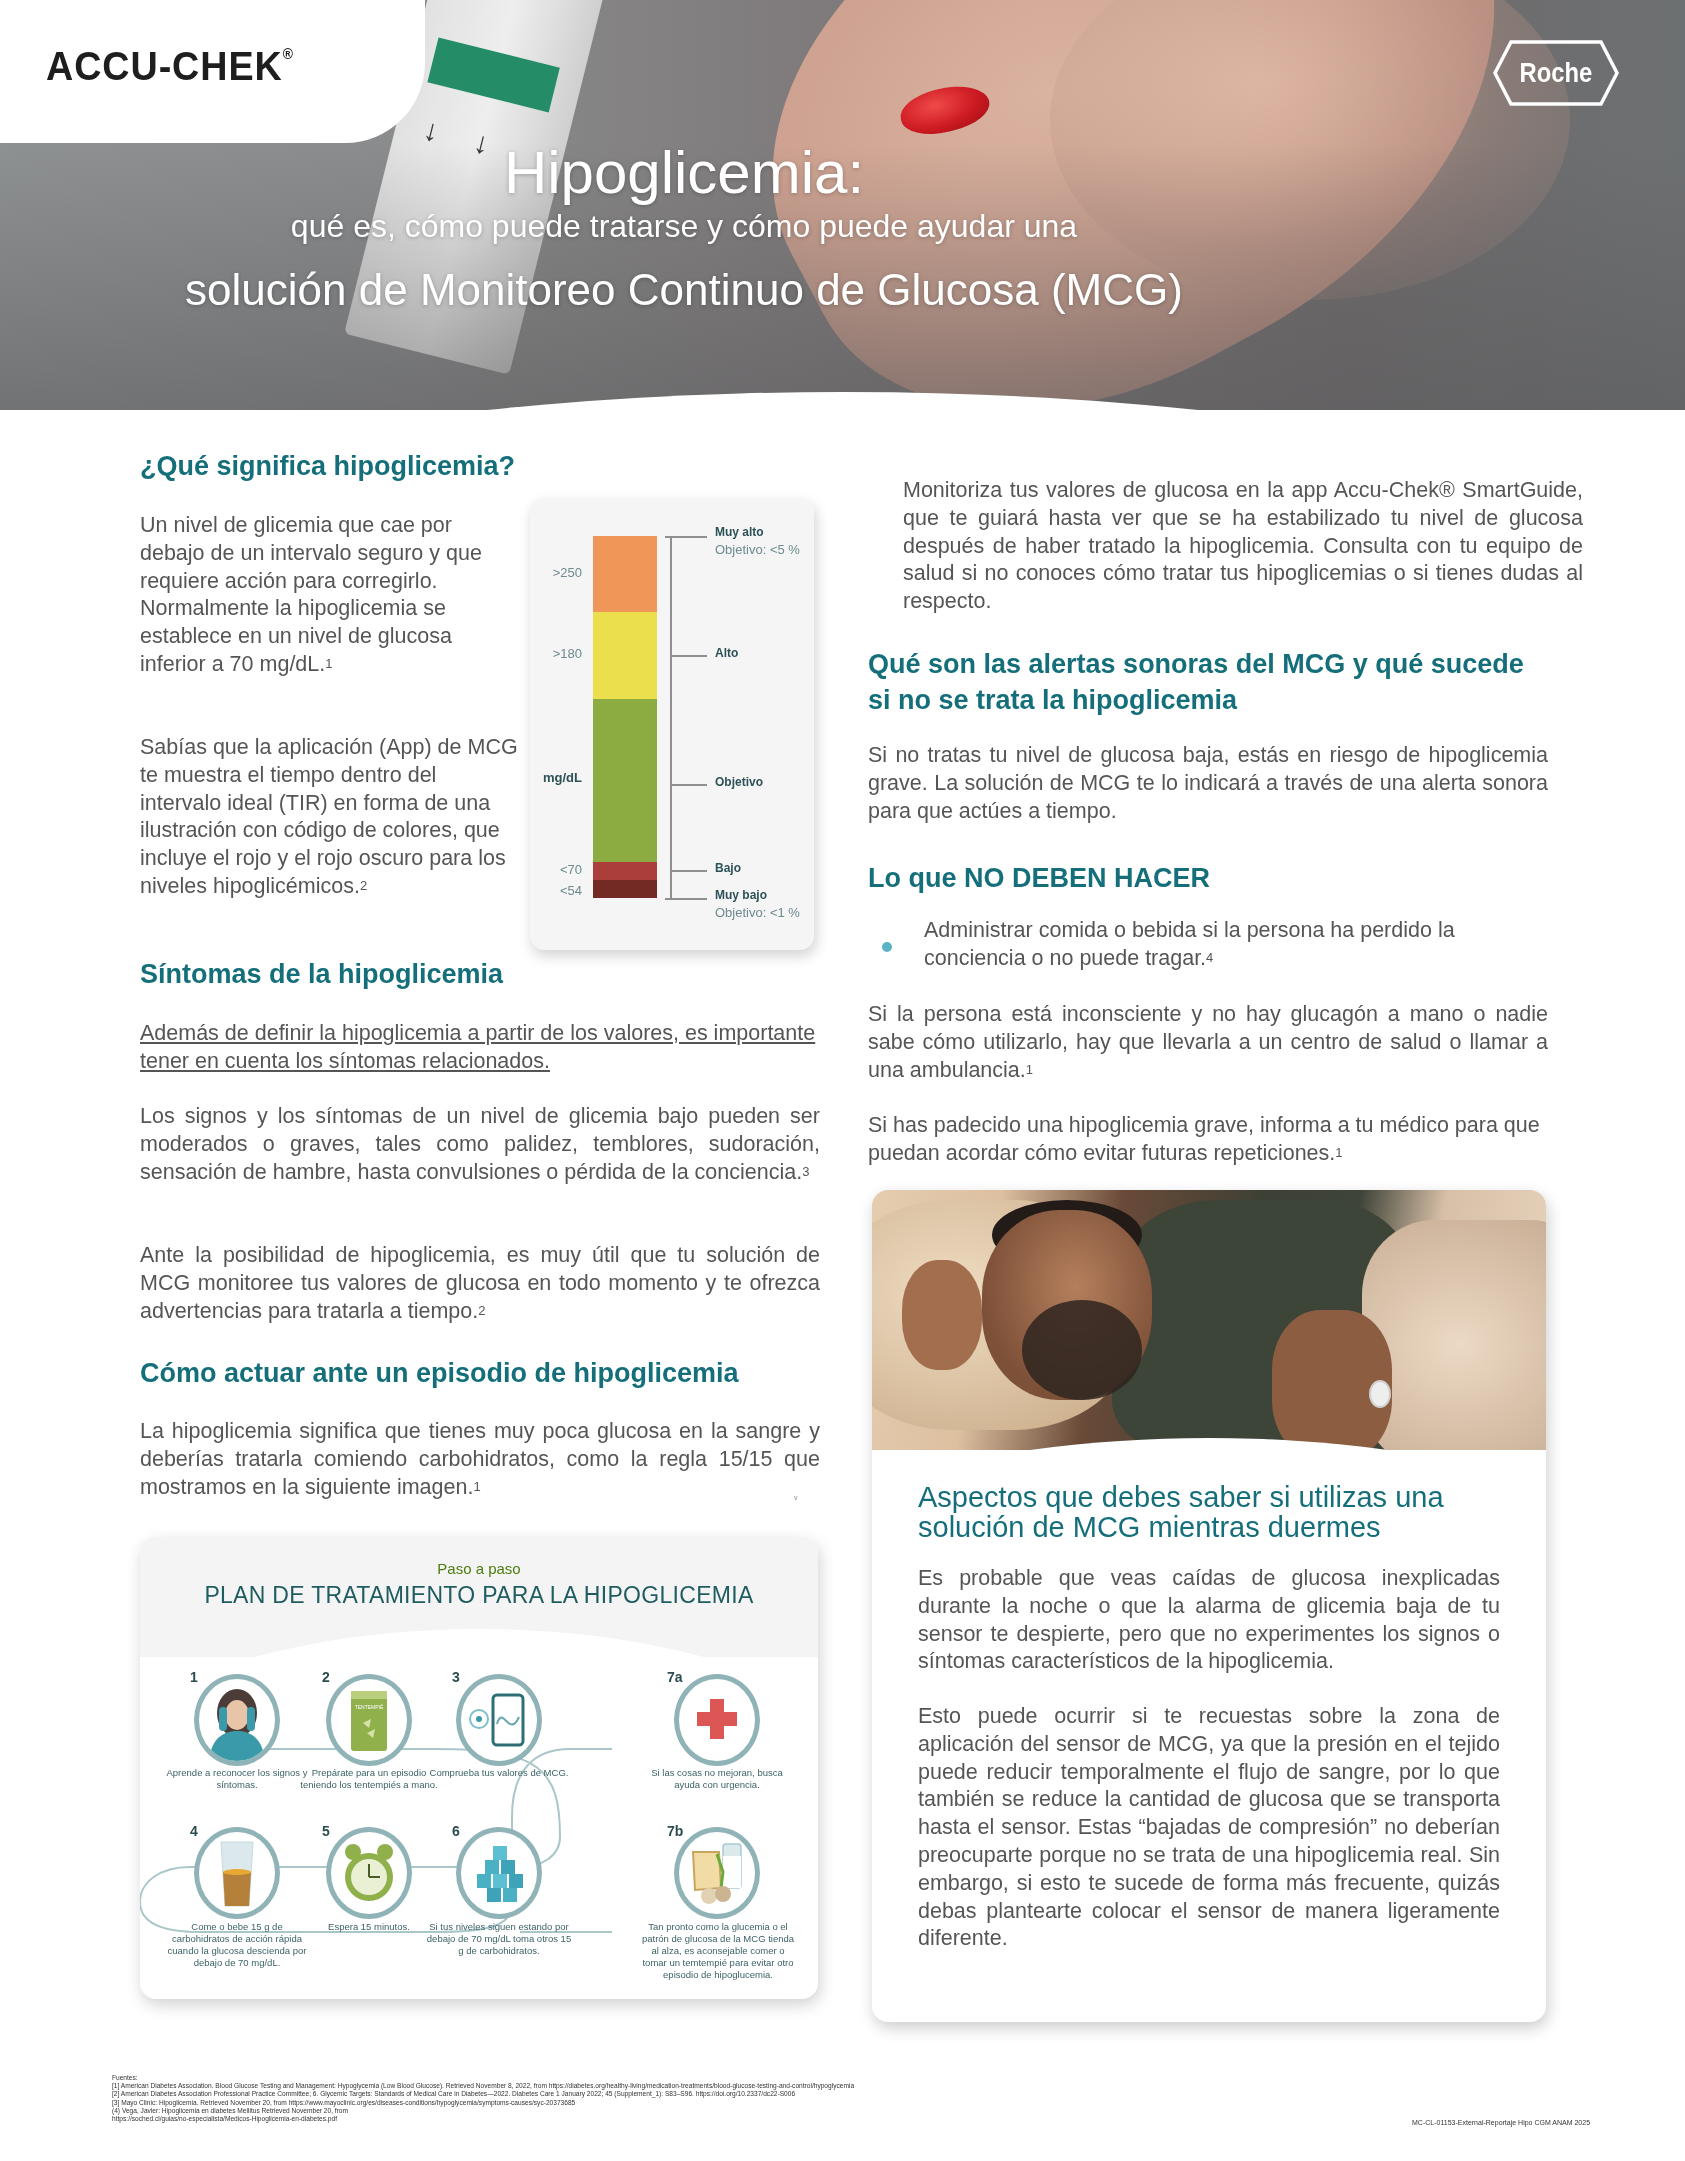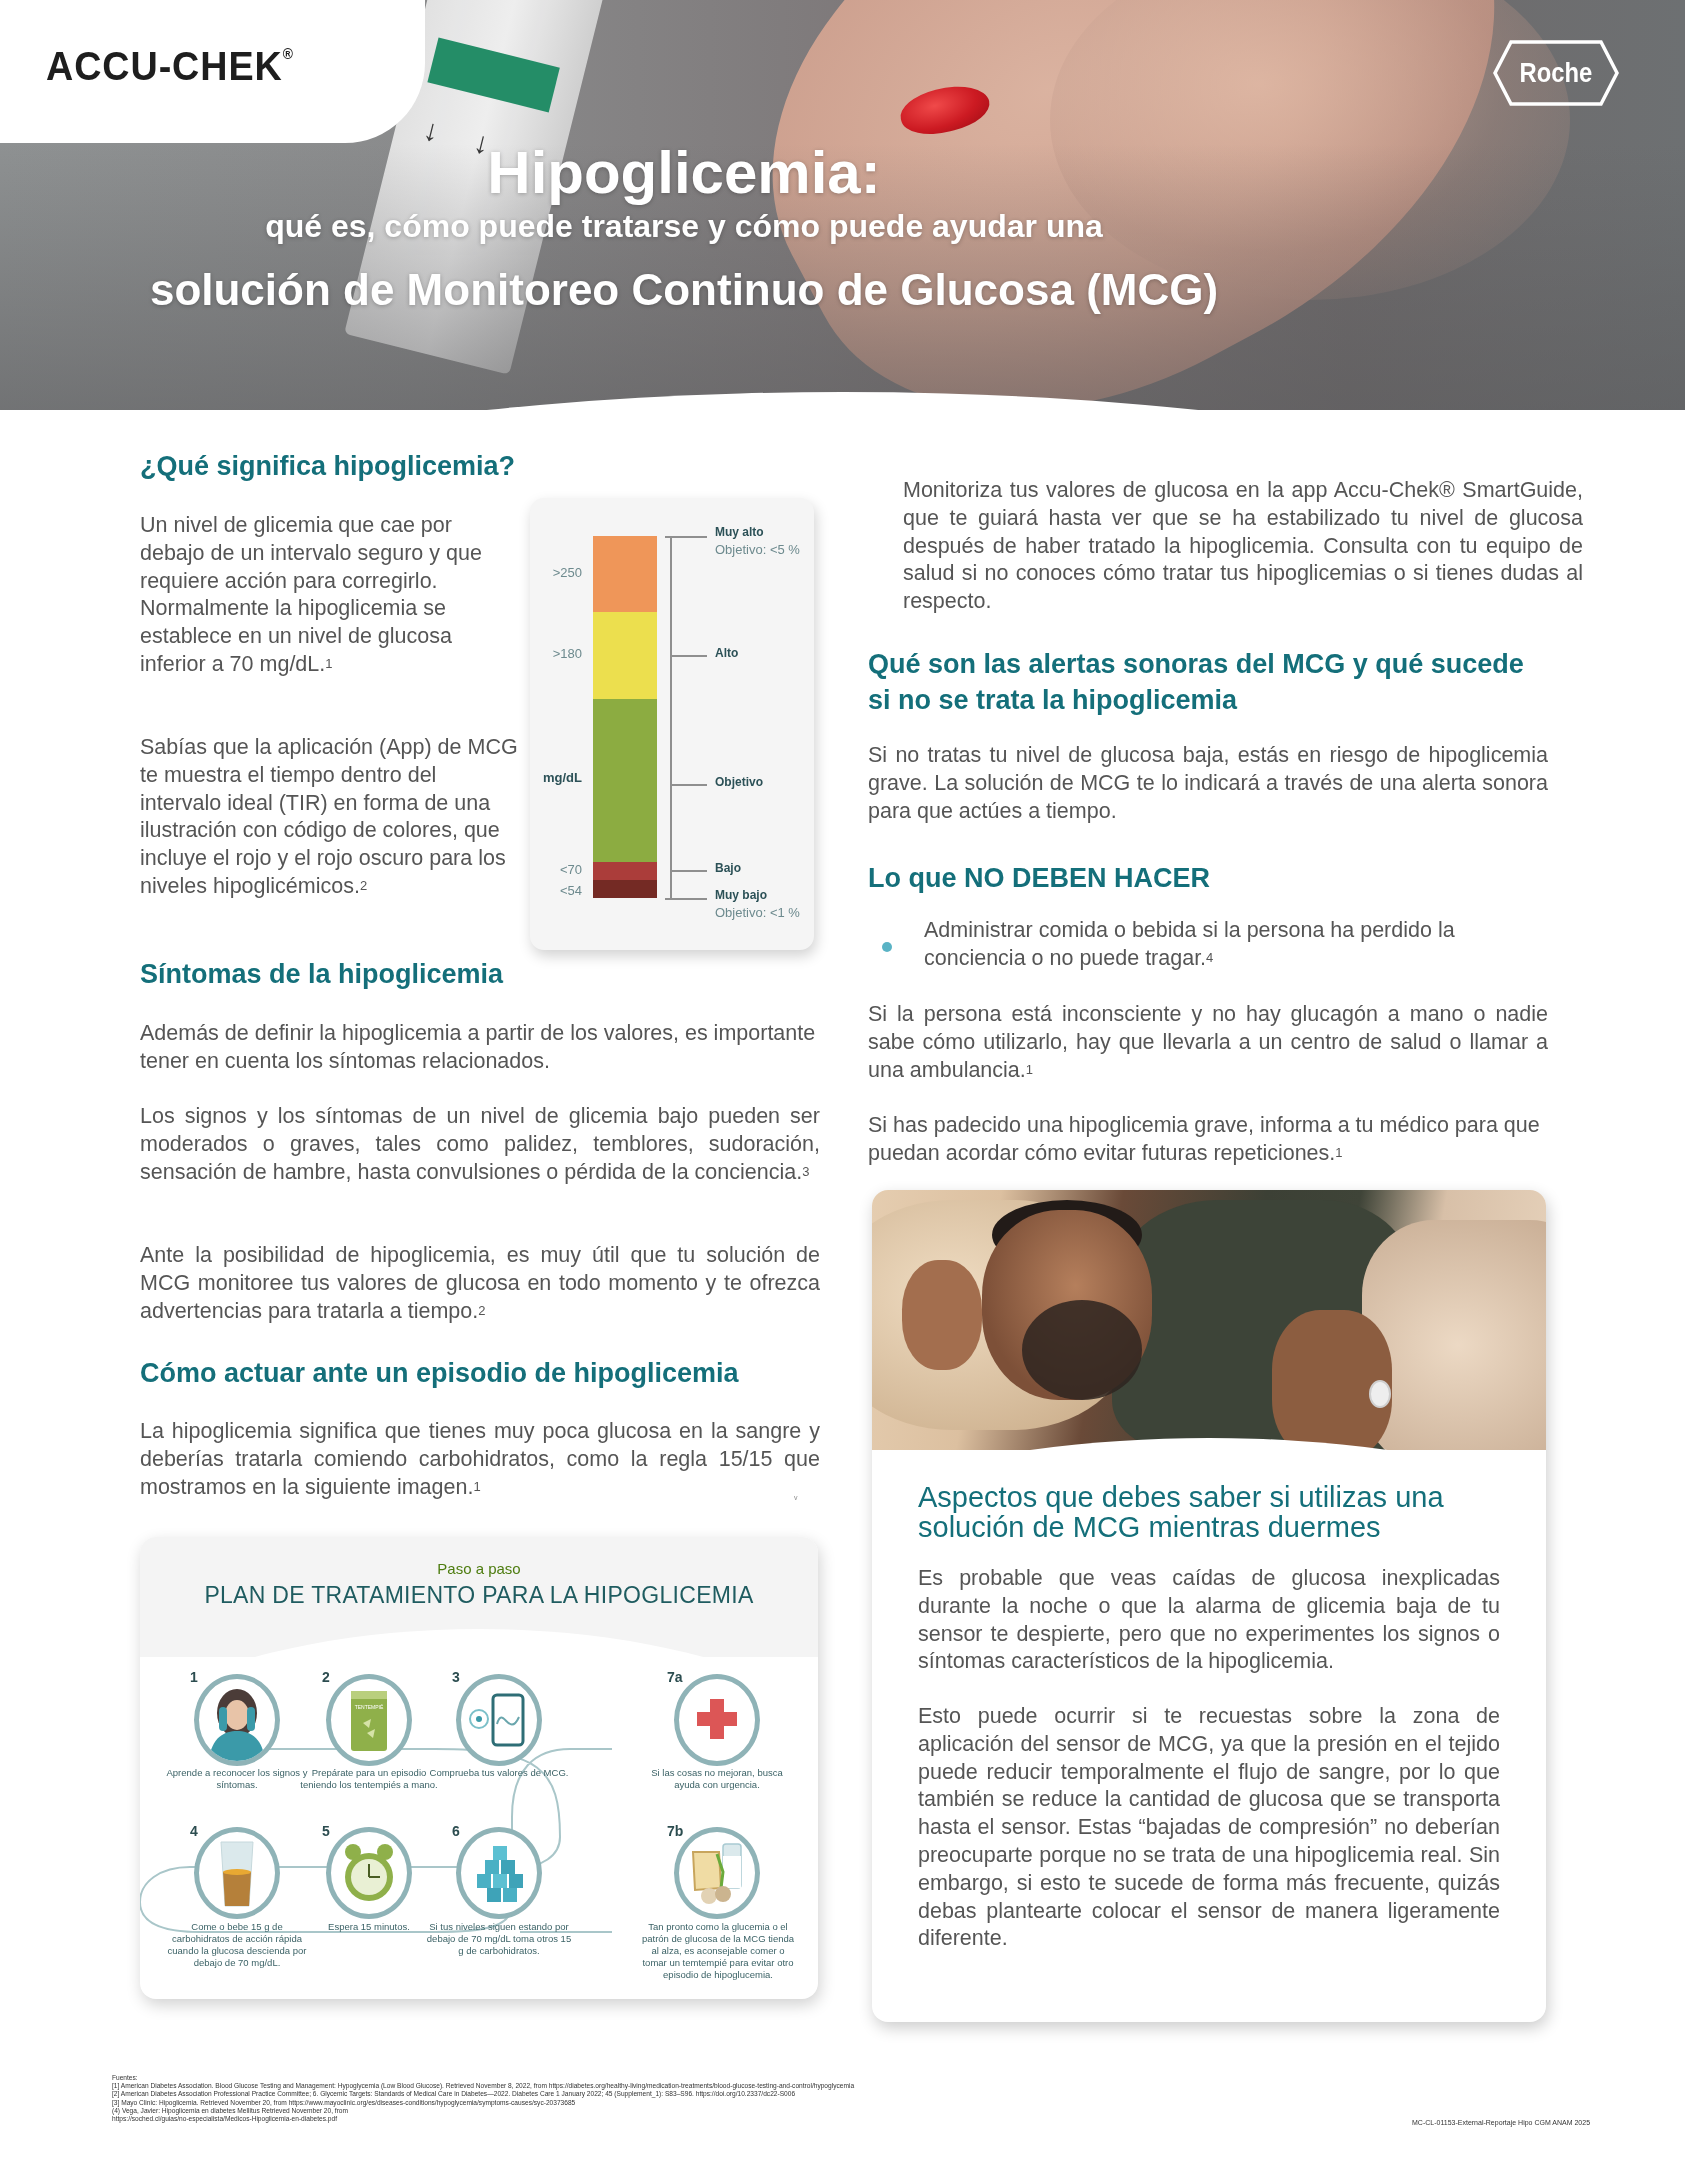--- a/index.html
+++ b/index.html
@@ -24,21 +24,21 @@
   .hero-curve { position: absolute; left: -200px; top: 392px; width: 2085px; height: 600px; border-radius: 50%; background: #ffffff; }
 
   .logo-box { position: absolute; left: 0; top: 0; width: 425px; height: 143px; background: #ffffff; border-bottom-right-radius: 80px; }
   .logo-text { position: absolute; left: 46px; top: 43px; font-size: 41px; font-weight: bold; color: #1e1e1e; letter-spacing: 1px; font-family: "Liberation Sans", sans-serif; transform: scaleX(.92); transform-origin: left; }
   .logo-text sup { font-size: 15px; vertical-align: top; position: relative; top: 2px; }
 
   .roche { position: absolute; left: 1493px; top: 40px; width: 126px; height: 66px; }
   .roche svg { width: 126px; height: 66px; }
   .roche-label { position: absolute; left: 0; top: 0; width: 126px; height: 66px; line-height: 66px; text-align: center; color: #ffffff; font-size: 28px; font-weight: bold; transform: scaleX(.85); }
 
-  .title { position: absolute; left: 0; width: 1368px; text-align: center; color: #ffffff; font-weight: bold; text-shadow: 0 1px 4px rgba(0,0,0,.25); }
+  .title { position: absolute; left: 0; width: 1368px; text-align: center; color: #ffffff; font-weight: normal; text-shadow: 0 1px 4px rgba(0,0,0,.25); }
   .title-main { top: 138px; font-size: 60px; }
   .title-sub1 { top: 208px; font-size: 32px; }
   .title-sub2 { top: 265px; font-size: 44px; }
 
   
   .h2 { position: absolute; color: #146f7a; font-weight: bold; font-size: 27px; line-height: 36px; }
   .p { position: absolute; color: #555555; font-size: 21.5px; line-height: 27.8px; }
   .just { text-align: justify; }
   sup.fn { font-size: 13px; vertical-align: top; position: relative; top: -1px; }
 
@@ -149,21 +149,21 @@
   <div class="tir-lbl" style="top:27px;">Muy alto</div>
   <div class="tir-sub" style="top:44px;">Objetivo: &lt;5 %</div>
   <div class="tir-lbl" style="top:148px;">Alto</div>
   <div class="tir-lbl" style="top:277px;">Objetivo</div>
   <div class="tir-lbl" style="top:363px;">Bajo</div>
   <div class="tir-lbl" style="top:390px;">Muy bajo</div>
   <div class="tir-sub" style="top:407px;">Objetivo: &lt;1 %</div>
 </div>
 
 <div class="h2" style="left:140px; top:956px;">Síntomas de la hipoglicemia</div>
-<div class="p just" style="left:140px; top:1020px; width:680px; text-align:left;">Además de definir la hipoglicemia a partir de los valores, es importante tener en cuenta los síntomas relacionados.</div>
+<div class="p just" style="left:140px; top:1020px; width:680px; text-align:left;text-decoration:underline;">Además de definir la hipoglicemia a partir de los valores, es importante tener en cuenta los síntomas relacionados.</div>
 <div class="p just" style="left:140px; top:1103px; width:680px;"><span>Los signos y los síntomas de un nivel de glicemia bajo pueden ser moderados o graves, tales como palidez, temblores, sudoración, sensación de hambre, hasta convulsiones o pérdida de la conciencia.</span><sup class="fn">3</sup></div>
 <div class="p just" style="left:140px; top:1242px; width:680px;"><span>Ante la posibilidad de hipoglicemia, es muy útil que tu solución de MCG monitoree tus valores de glucosa en todo momento y te ofrezca advertencias para tratarla a tiempo.</span><sup class="fn">2</sup></div>
 
 <div class="h2" style="left:140px; top:1355px;">Cómo actuar ante un episodio de hipoglicemia</div>
 <div class="p just" style="left:140px; top:1418px; width:680px;"><span>La hipoglicemia significa que tienes muy poca glucosa en la sangre y deberías tratarla comiendo carbohidratos, como la regla 15/15 que mostramos en la siguiente imagen.</span><sup class="fn">1</sup></div>
 <div class="tiny-mark">v</div>
 
 <div class="plan-card">
   <div class="plan-top"></div>
   <div class="plan-topcurve"></div>

